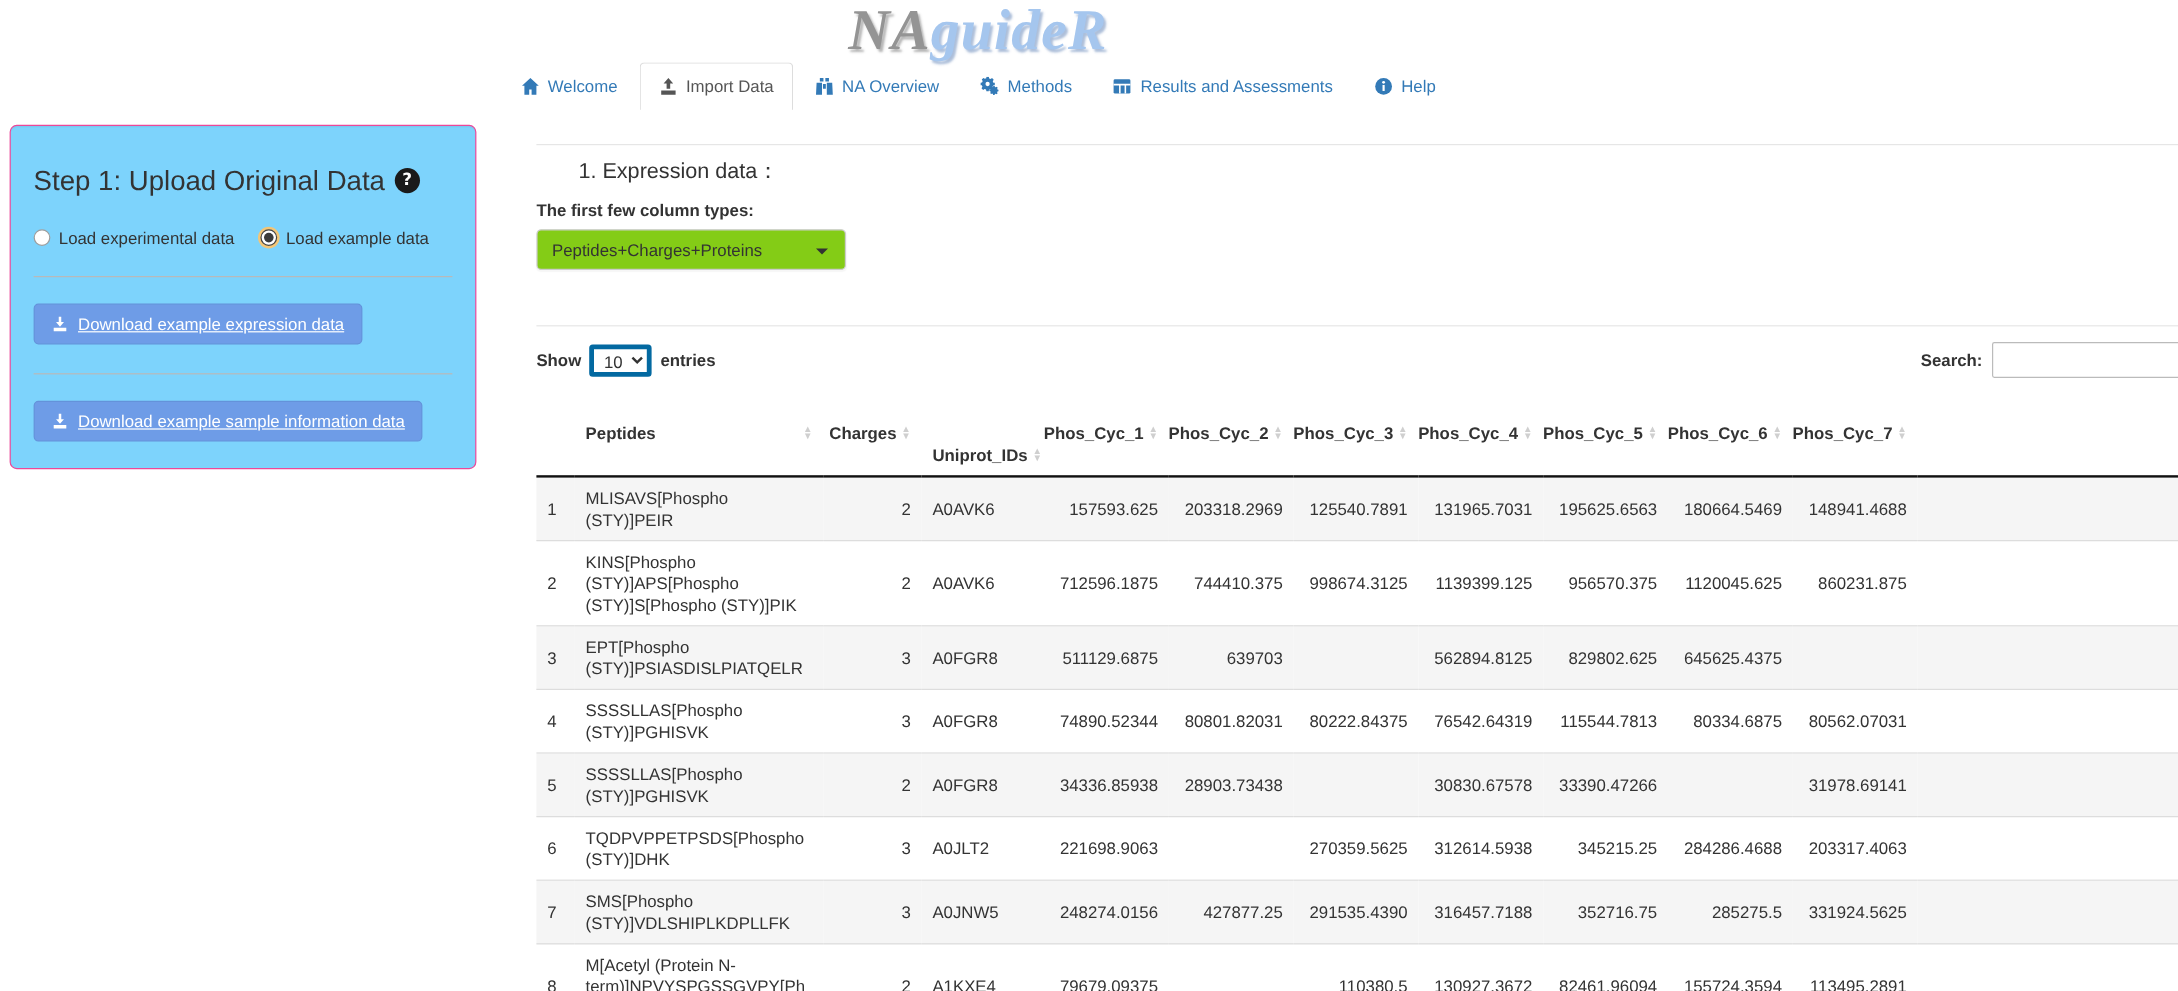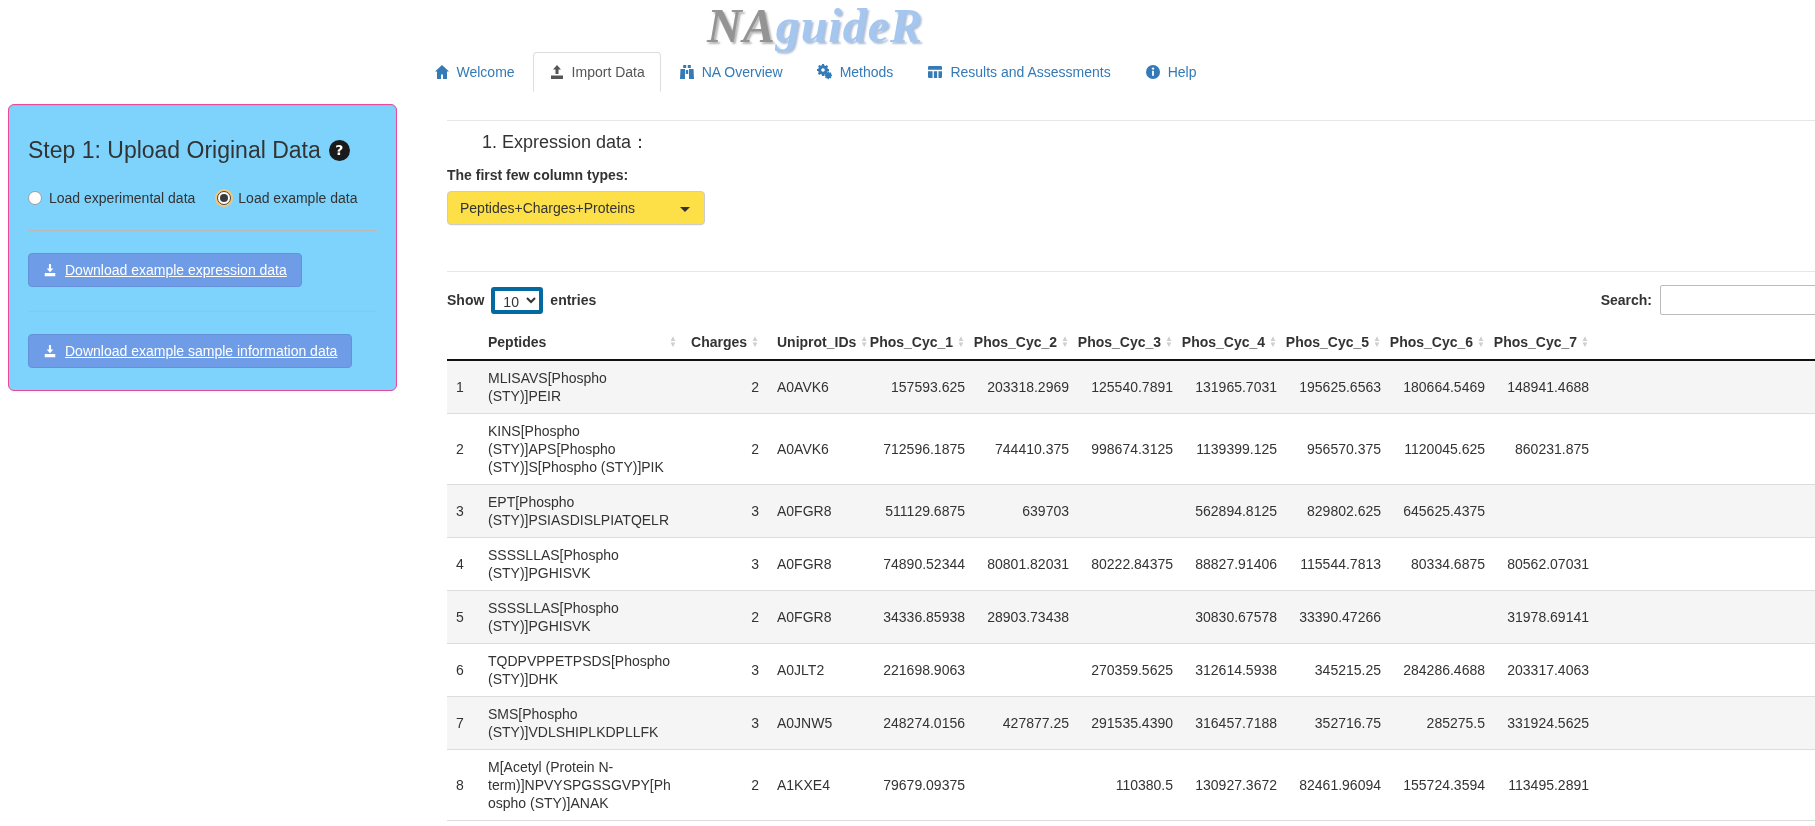--- a/index.html
+++ b/index.html
@@ -69,21 +69,21 @@
     font-size:14px; padding:8px 14px; cursor:pointer; font-family:inherit;text-decoration:underline;
   }
   .btn-dl svg { width:14px; height:14px; fill:#fff; }
 
   
   .main { flex:1 1 auto; min-width:0; margin-left:50px; }
   .main .top-hr { border:none; border-top:1px solid #e6e6e6; margin:16px 0 0 0; }
   .section-title { font-size:18px; font-weight:500; color:#333; margin-top:9px;margin-left:35px; }
   .col-types-label { display:block; font-weight:bold; margin-top:13px; }
   .select-box {
-    margin-top:8px; width:258px; height:34px; background:#fde047;
+    margin-top:8px; width:258px; height:34px; background:#84cc16;
     border:1px solid #ccc; border-radius:4px; display:flex; align-items:center;
     padding:0 12px; cursor:pointer; position:relative; color:#333;
     box-shadow:0 1px 1px rgba(0,0,0,.04);
   }
   .select-caret {
     position:absolute; right:14px; top:15px; width:0; height:0;
     border-left:5px solid transparent; border-right:5px solid transparent;
     border-top:5px solid #333;
   }
   .main .mid-hr { border:none; border-top:1px solid #e6e6e6; margin:46px 0 13px 0; }
@@ -100,21 +100,21 @@
     border:1px solid #bbb; border-radius:2px; padding:4px 6px; font-family:inherit; font-size:14px;
   }
 
   
   table.dt { width:100%; border-collapse:collapse; margin-top:10px; table-layout:fixed; }
   table.dt th {
     border-bottom:2px solid #111; padding:9px 9px; font-size:14px; color:#333;
     cursor:pointer; vertical-align:middle;
   }
   .th-inner { display:flex; align-items:center; width:100%; gap:4px; }
-  .th-inner.left { justify-content:flex-start; }
+  .th-inner.left { justify-content:flex-start;margin-top:37px; }
   .th-inner.spread { justify-content:space-between; }
   .th-inner.right { justify-content:flex-end; }
   .sort-icon { display:inline-flex; flex-direction:column; line-height:6px; color:#cfcfcf; font-size:8px; }
   table.dt td {
     padding:8px 9px; border-top:1px solid #ddd; vertical-align:middle;
     color:#333; font-size:14px; line-height:18px; word-wrap:break-word;
   }
   table.dt tbody tr:last-child td { border-bottom:1px solid #ddd; }
   table.dt tbody tr.odd { background:#f5f5f5; }
   td.num, th.num { text-align:right; }
@@ -420,21 +420,21 @@
               <td></td>
             </tr>
             <tr class="even">
               <td class="ctr">4</td>
               <td class="ctr">SSSSLLAS[Phospho (STY)]PGHISVK</td>
               <td class="num">3</td>
               <td class="ctr">A0FGR8</td>
               <td class="num">74890.52344</td>
               <td class="num">80801.82031</td>
               <td class="num">80222.84375</td>
-              <td class="num">88827.91406</td>
+              <td class="num">76542.64319</td>
               <td class="num">115544.7813</td>
               <td class="num">80334.6875</td>
               <td class="num">80562.07031</td>
               <td></td>
             </tr>
             <tr class="odd">
               <td class="ctr">5</td>
               <td class="ctr">SSSSLLAS[Phospho (STY)]PGHISVK</td>
               <td class="num">2</td>
               <td class="ctr">A0FGR8</td>

